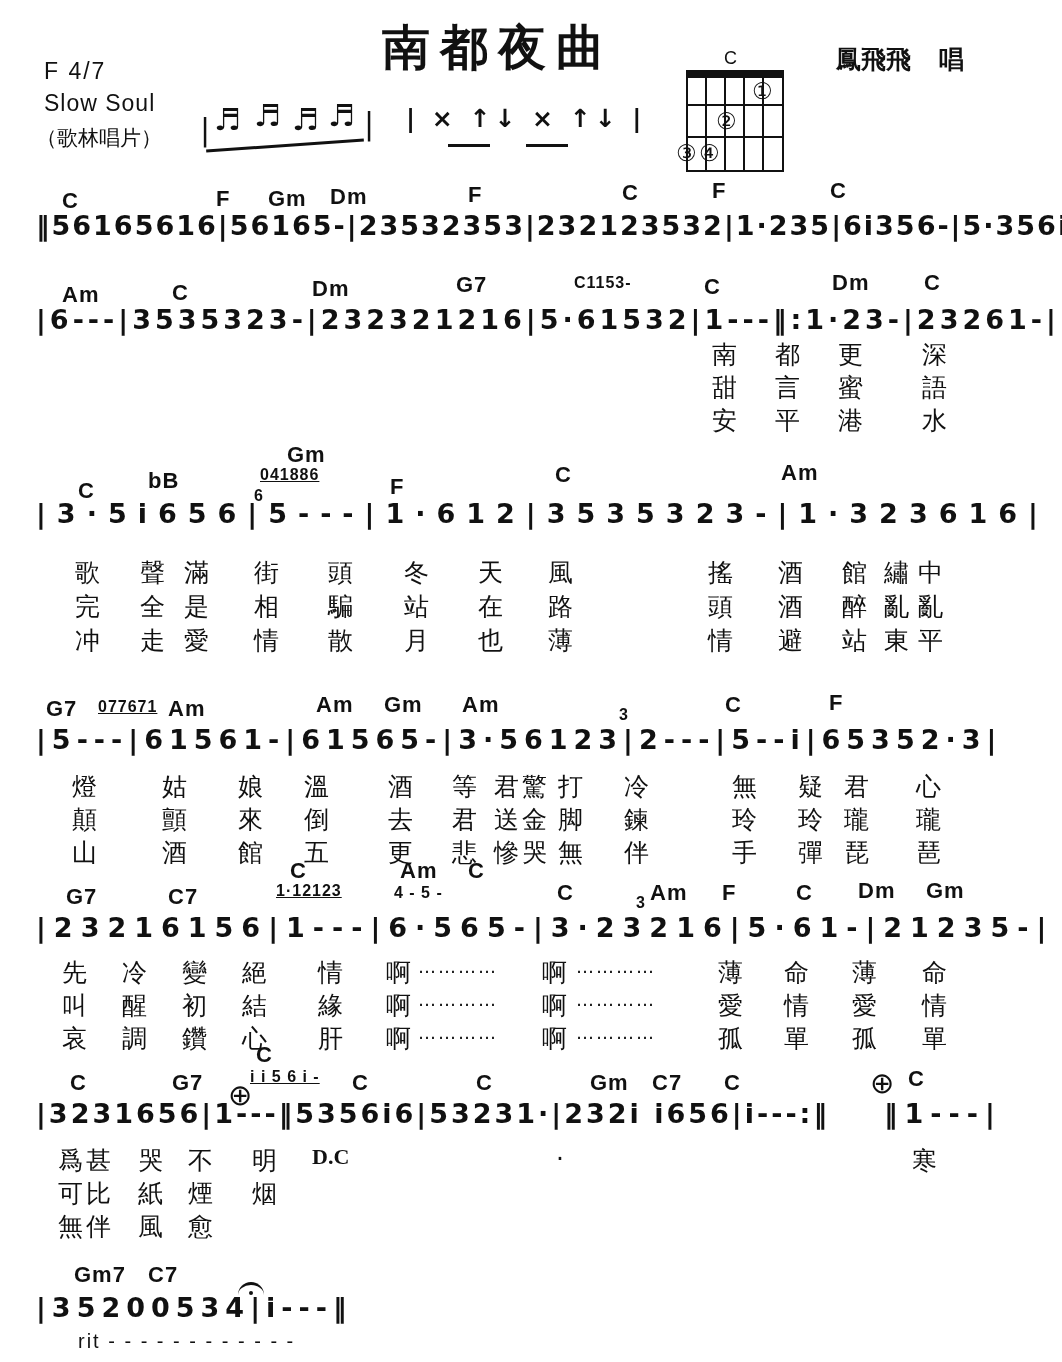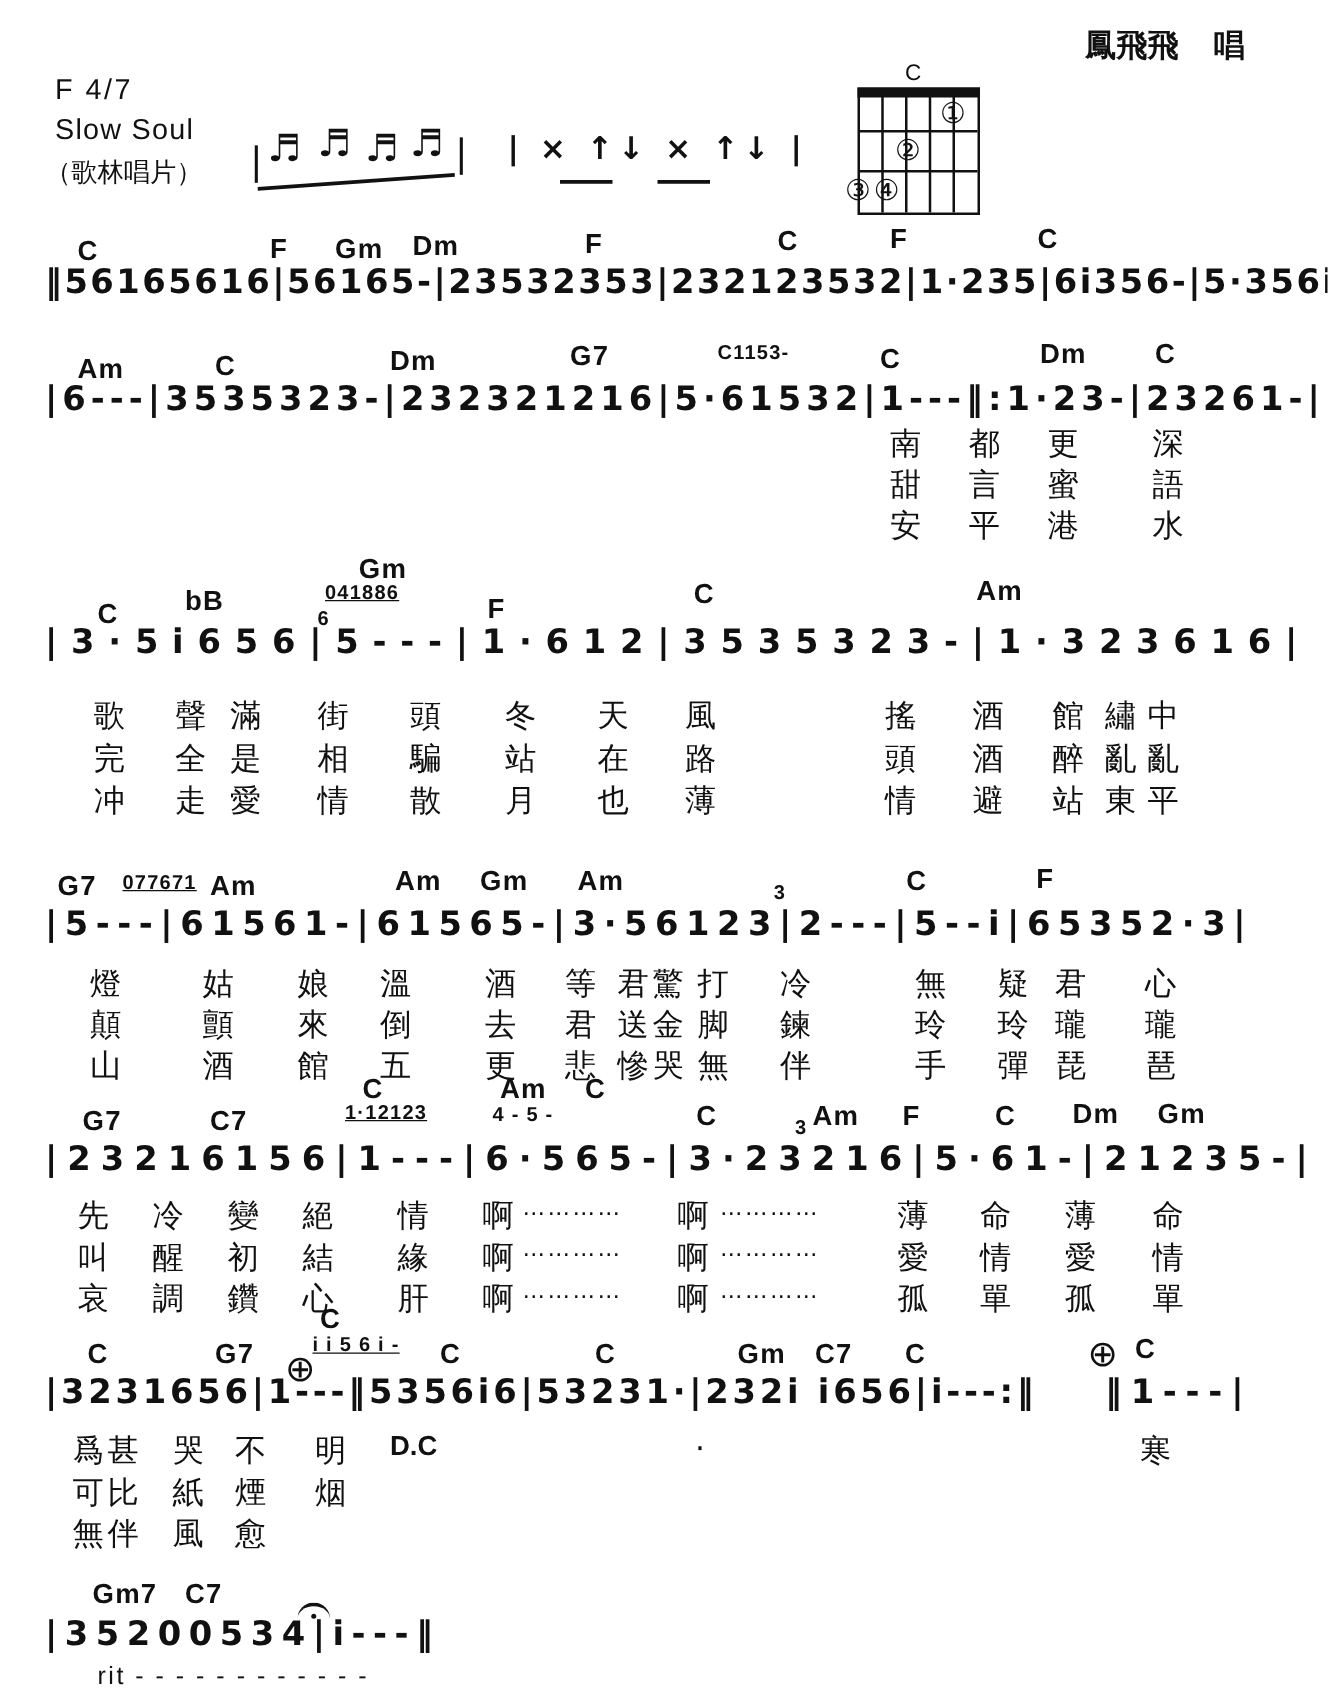--- a/index.html
+++ b/index.html
@@ -36,32 +36,33 @@
   .chord.underline{text-decoration:underline;}
   .chord.coda{font-size:29px;font-weight:400;}
   .chord.rit{font-size:20px;font-weight:500;letter-spacing:2px;}
   .chord.fermata{width:26px;height:13px;border-top:3px solid #111;
                  border-radius:13px 13px 0 0;}
   .chord.fermata::after{content:"";position:absolute;left:11px;top:6px;width:4px;height:4px;
                  background:#111;border-radius:50%;}
   .notes{position:absolute;font-family:"DejaVu Sans",sans-serif;
          font-size:27px;font-weight:bold;white-space:pre;}
   .lyric{position:absolute;font-size:25px;font-family:"DejaVu Sans",sans-serif;white-space:pre;}
-  .lyric.latin{font-size:22px;font-weight:600;font-family:Liberation Sans, sans-serif;}
+  .lyric.latin{font-size:22px;font-weight:600;font-family:Liberation Serif, serif;}
   .lyric.leader{font-size:18px;letter-spacing:2px;}
 </style>
 </head>
 <body>
 
 <div id="stage">
 
   <div class="abs key" style="left:44px;top:58px;">F 4/7</div>
   <div class="abs style" style="left:44px;top:90px;">Slow Soul</div>
   <div class="abs label" style="left:36px;top:124px;">（歌林唱片）</div>
-  <div class="abs singer" style="left:836px;top:20px;margin-left:32px;"><span>鳳飛飛</span><span class="suffix">唱</span></div>
+  <div class="abs title" style="left:382px;top:16px;">南都夜曲</div>
+  <div class="abs singer" style="left:836px;top:43px;"><span>鳳飛飛</span><span class="suffix">唱</span></div>
 
   <div class="abs strum" style="left:406px;top:104px;">| × ↑↓ × ↑↓ |</div>
   <div class="u-bar" style="left:448px;top:144px;width:42px;"></div>
   <div class="u-bar" style="left:526px;top:144px;width:42px;"></div>
 
   <div id="rhythm">
       <span class="rg" style="left: 200px; top: 112px;">|</span>
       <span class="rg" style="left: 214px; top: 102px;">♬</span>
       <span class="rg" style="left: 254px; top: 98px;">♬</span>
       <span class="rg" style="left: 292px; top: 102px;">♬</span>

